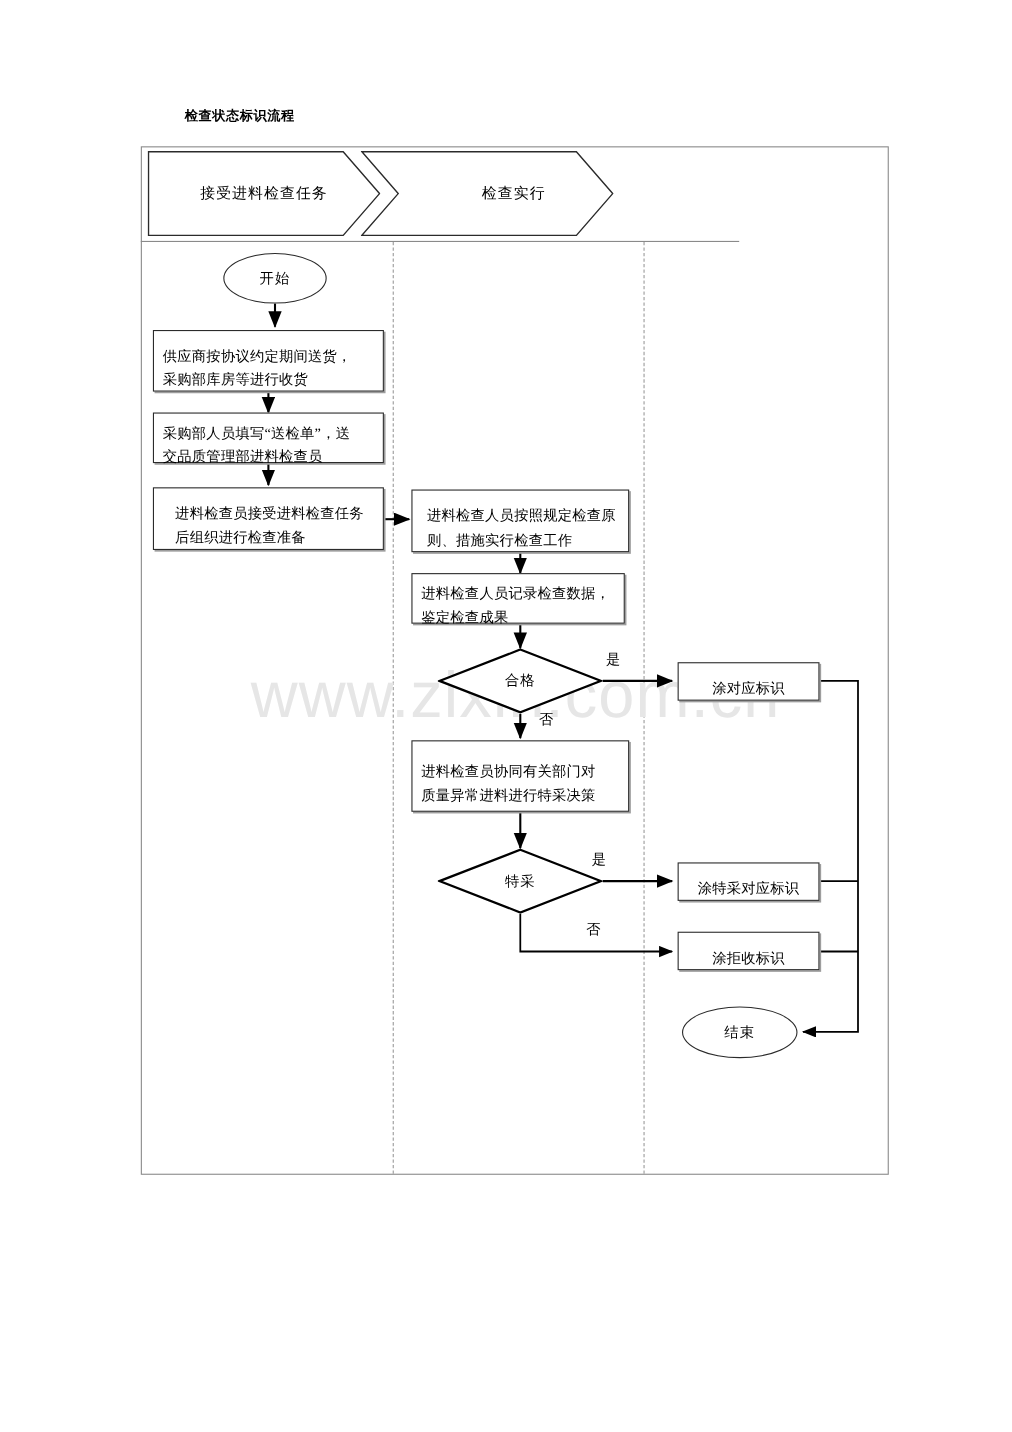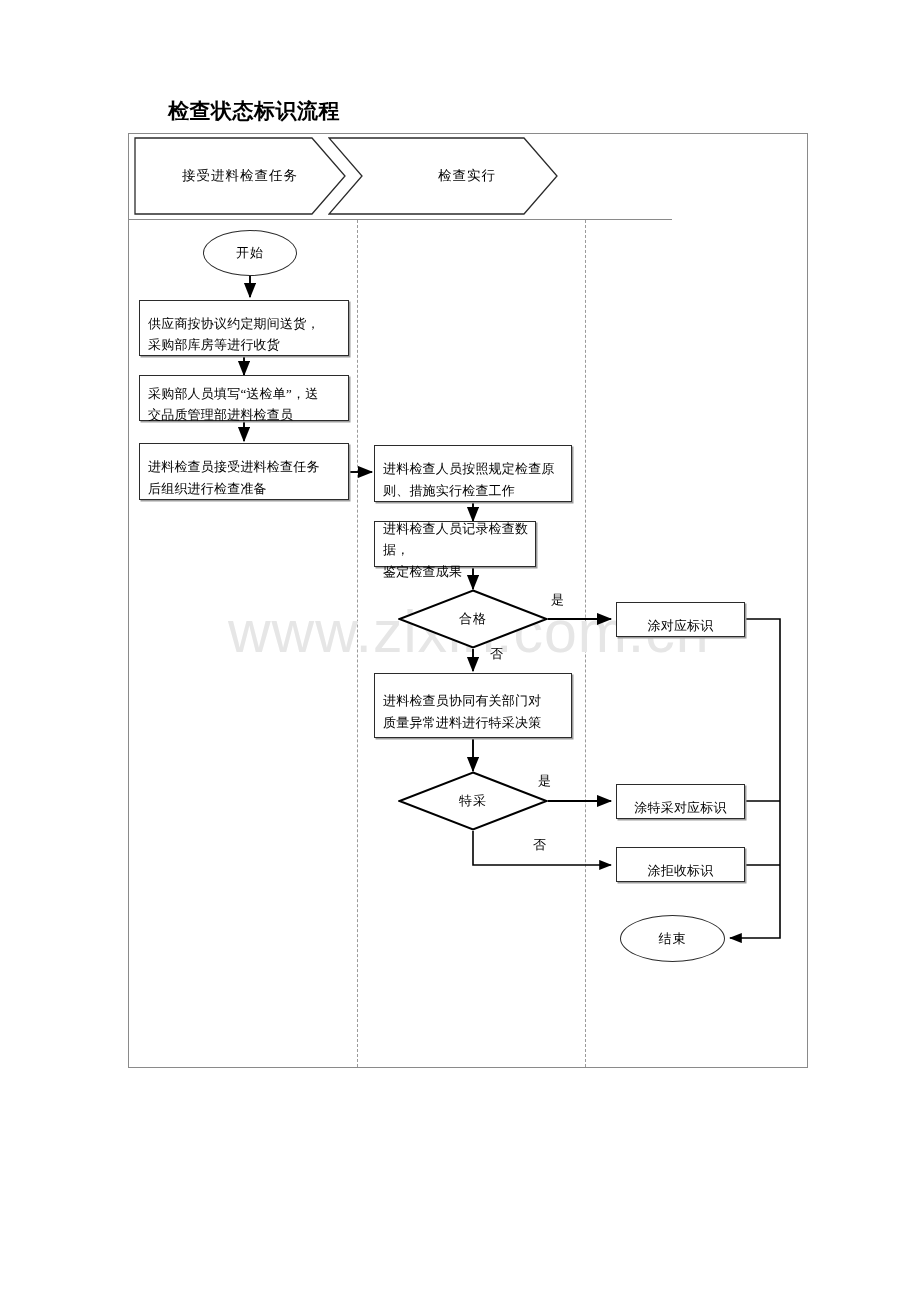--- a/index.html
+++ b/index.html
@@ -20,21 +20,21 @@
     left: 0; top: 0;
     width: 920px;
     height: 1302px;
   }
 
   
   #doc-title {
     position: absolute;
     left: 168px;
     top: 97px;
-    font-size: 21px;
+    font-size: 12px;
     font-weight: bold;
     letter-spacing: 0.5px;
     color: #000;
     white-space: nowrap;
   }
 
   
   #frame {
     position: absolute;
     left: 128px;
@@ -260,35 +260,35 @@
     </div>
   </div>
 
   <div class="node proc-box" style="left:139px; top:375px; width:210px; height:46px;">
     <div>
       <span>采购部人员填写“送检单”，送</span>
       <span>交品质管理部进料检查员</span>
     </div>
   </div>
 
-  <div class="node proc-box" style="left:139px; top:443px; width:210px; height:57px;">
+  <div class="node proc-box" style="left:139px; top:443px; width:210px; height:57px;justify-content:center;">
     <div>
       <span>进料检查员接受进料检查任务</span>
       <span>后组织进行检查准备</span>
     </div>
   </div>
 
-  <div class="node proc-box" style="left:374px; top:445px; width:198px; height:57px;">
+  <div class="node proc-box" style="left:374px; top:445px; width:198px; height:57px;justify-content:center;">
     <div>
       <span>进料检查人员按照规定检查原</span>
       <span>则、措施实行检查工作</span>
     </div>
   </div>
 
-  <div class="node proc-box" style="left:374px; top:521px; width:162px; height:46px;">
+  <div class="node proc-box" style="left:374px; top:521px; width:194px; height:46px;">
     <div>
       <span>进料检查人员记录检查数据，</span>
       <span>鉴定检查成果</span>
     </div>
   </div>
 
   <div class="diamond-wrap" style="left:398px; top:589px; width:150px; height:60px;">
     <svg width="150" height="60" viewBox="0 0 150 60">
       <path d="M75,1.5 L148.5,30 L75,58.5 L1.5,30 Z" fill="#ffffff" stroke="#000000" stroke-width="2"></path>
     </svg>

